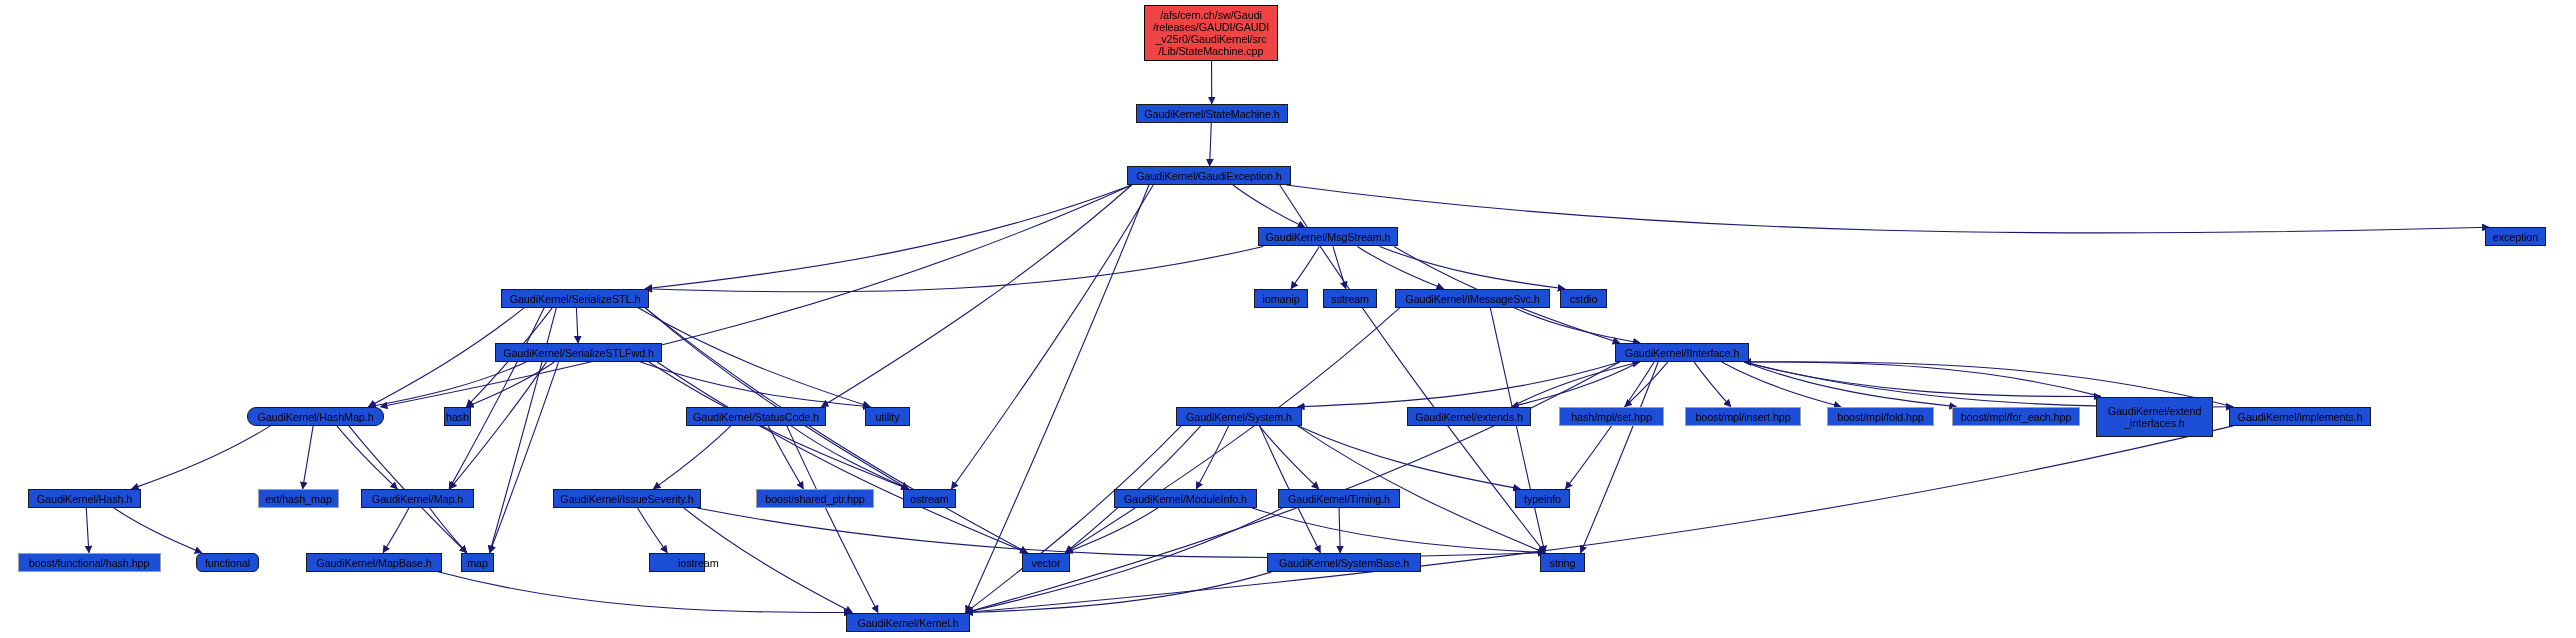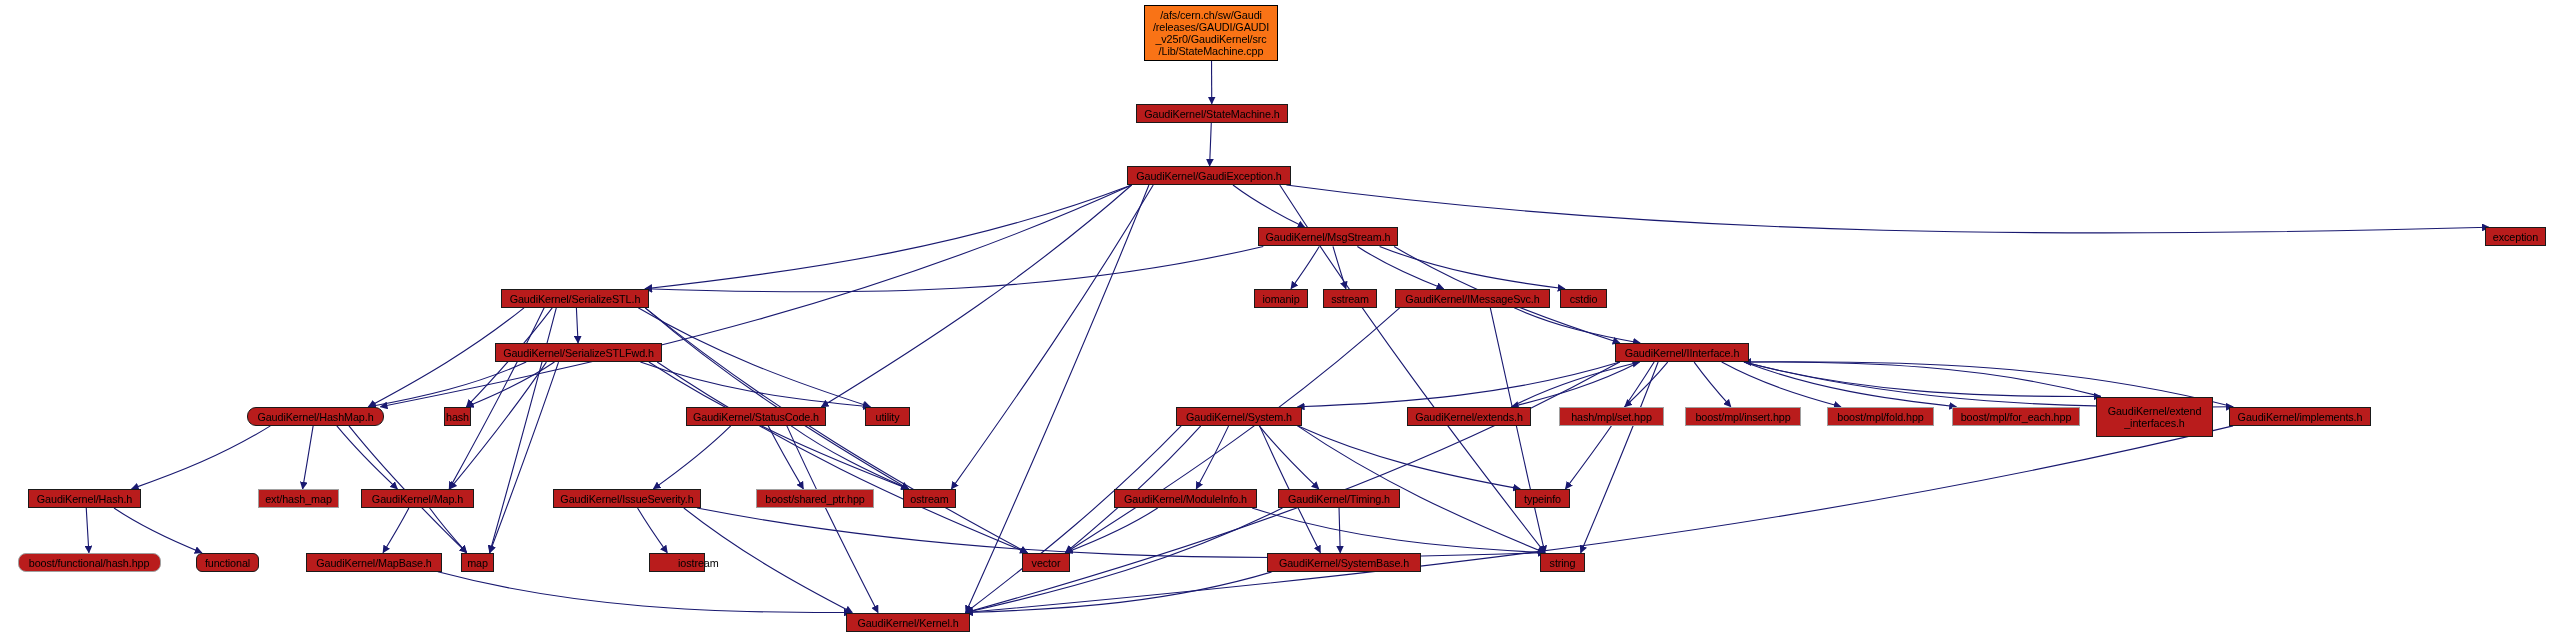--- a/index.html
+++ b/index.html
@@ -24,32 +24,32 @@
     height: 638px;
     pointer-events: none;
   }
   .node {
     position: absolute;
     box-sizing: border-box;
     display: flex;
     align-items: center;
     justify-content: center;
     text-align: center;
-    background: #b91c1c;
+    background: #1d4ed8;
     border: 0.8px solid #1a1a1a;
     color: #000000;
     font-size: 10.8px;
     line-height: 12px;
     letter-spacing: -0.1px;
     white-space: pre-line;
     padding: 0 2.4px;
     z-index: 5;
   }
   .node.root {
-    background: #f97316;
+    background: #ef4444;
     border: 0.8px solid #000000;
   }
   .node.external {
     border: 0.8px solid #a0a0a0;
   }
 </style>
 </head>
 <body>
 
 <div id="graph-root">
@@ -170,21 +170,21 @@
       <div class="node" style="left: 2229px; top: 407px; width: 142px; height: 19px;">GaudiKernel/implements.h</div>
       <div class="node" style="left: 28px; top: 489px; width: 113px; height: 19px;">GaudiKernel/Hash.h</div>
       <div class="node external" style="left: 258px; top: 489px; width: 81px; height: 19px;">ext/hash_map</div>
       <div class="node" style="left: 361px; top: 489px; width: 113px; height: 19px;">GaudiKernel/Map.h</div>
       <div class="node" style="left: 553px; top: 489px; width: 148px; height: 19px;">GaudiKernel/IssueSeverity.h</div>
       <div class="node external" style="left: 756px; top: 489px; width: 118px; height: 19px;">boost/shared_ptr.hpp</div>
       <div class="node" style="left: 903px; top: 489px; width: 53px; height: 19px;">ostream</div>
       <div class="node" style="left: 1114px; top: 489px; width: 143px; height: 19px;">GaudiKernel/ModuleInfo.h</div>
       <div class="node" style="left: 1278px; top: 489px; width: 122px; height: 19px;">GaudiKernel/Timing.h</div>
       <div class="node" style="left: 1515px; top: 489px; width: 55px; height: 19px;">typeinfo</div>
-      <div class="node external" style="left: 17.6px; top: 553px; width: 143px; height: 19px; border-radius: 8px;">boost/functional/hash.hpp</div>
+      <div class="node external" style="left: 17.6px; top: 553px; width: 143px; height: 19px;">boost/functional/hash.hpp</div>
       <div class="node" style="left: 196px; top: 553px; width: 63px; height: 19px; border-radius: 6px;">functional</div>
       <div class="node" style="left: 306px; top: 553px; width: 136px; height: 19px;">GaudiKernel/MapBase.h</div>
       <div class="node" style="left: 461px; top: 553px; width: 33px; height: 19px;">map</div>
       <div class="node" style="left: 649px; top: 553px; width: 56px; height: 19px; padding-left: 45px;">iostream</div>
       <div class="node" style="left: 1022px; top: 553px; width: 48px; height: 19px;">vector</div>
       <div class="node" style="left: 1267px; top: 553px; width: 154px; height: 19px;">GaudiKernel/SystemBase.h</div>
       <div class="node" style="left: 1540px; top: 553px; width: 45px; height: 19px;">string</div>
       <div class="node" style="left: 846px; top: 613px; width: 124px; height: 19px;">GaudiKernel/Kernel.h</div>
     </div>
 </div>

